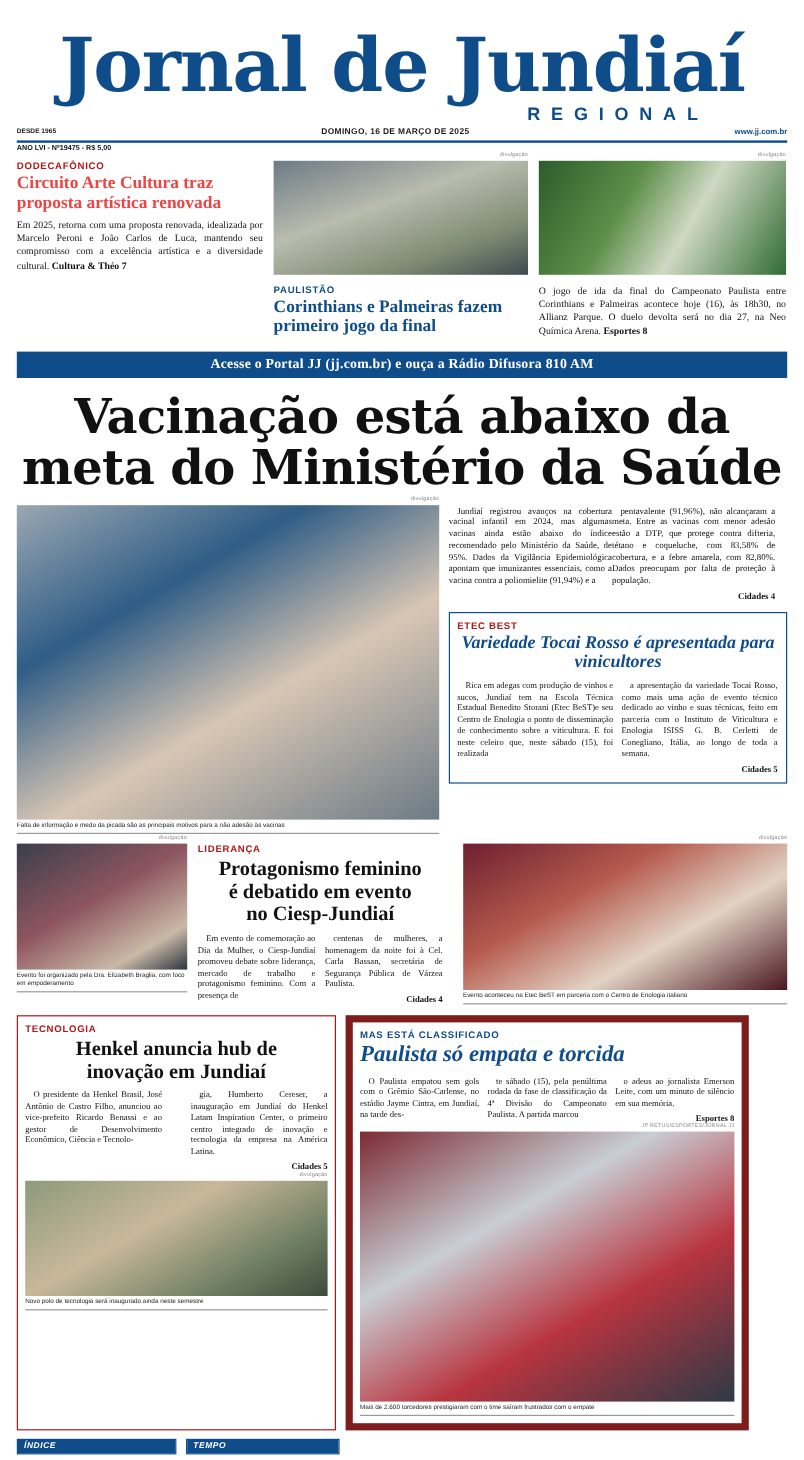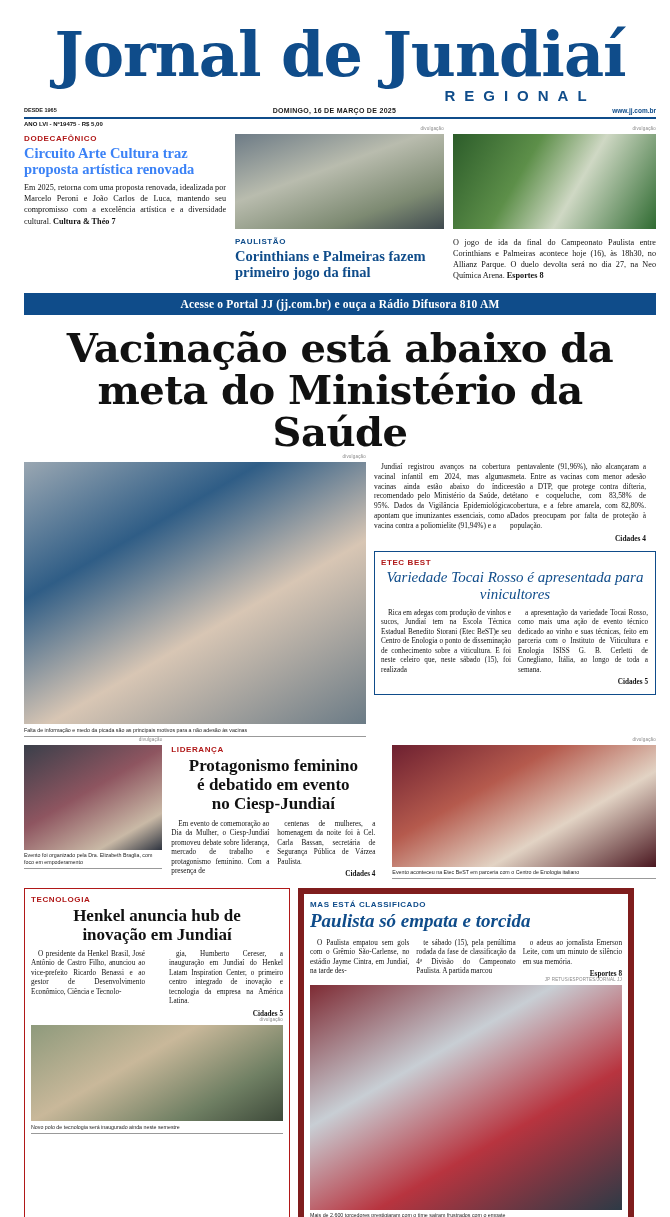--- a/index.html
+++ b/index.html
@@ -4,21 +4,21 @@
 <style>
   * { box-sizing: border-box; }
   html, body { margin:0; padding:0; }
   body {
     width: 670px; height: 1217px;
     background: #ffffff;
     font-family: "Liberation Serif", serif;
     color: #111;
     overflow: hidden;
   }
-  .page { width:670px; height:1217px; padding: 8px 14px 0 24px; position:relative; }
+  .page { width:670px; height:1217px; padding: 8px 14px 0 14px; position:relative; }
 
   
   .masthead { text-align:center; padding-top: 18px; }
   .masthead .title {
     font-family: "DejaVu Serif", serif;
     font-weight: 700;
     font-size: 62px;
     letter-spacing: -1px;
     color: #0f4c8a;
     line-height: 0.95;
@@ -52,21 +52,21 @@
   .teaser.right { width: 206px; }
   .kicker {
     font-family:"Liberation Sans", sans-serif;
     font-size: 8px; font-weight:700; letter-spacing:0.6px;
     color:#b01818; text-transform:uppercase; margin-bottom:2px;
   }
   .kicker.blue { color:#0f4c8a; }
   .teaser h2 {
     font-family:"Liberation Serif", serif;
     font-size: 14.5px; line-height:1.12; margin:0 0 5px 0; font-weight:700;
-    color:#3b82f6;
+    color:#ef4444;
   }
   .teaser h2.blue { color:#0f4c8a; }
   .teaser p {
     font-size: 8.2px; line-height:1.35; margin:0; text-align:justify;
   }
   .teaser p .ref { font-weight:700; }
   .photo {
     background:#cfd6dc; position:relative; overflow:hidden;
   }
   .credit {
@@ -119,21 +119,21 @@
   .col p { margin:0; text-indent:7px; }
   .col .end { font-weight:700; text-align:right; display:block; margin-top:3px; }
   .colw { width: 89px; }
 
   
   .etec {
     border:1px solid #0f4c8a; padding:6px; margin-top:8px; width:282px;
   }
   .etec h3 {
     font-family:"Liberation Serif", serif;
-    color:#0f4c8a; font-style:italic; font-weight:400;
+    color:#0f4c8a; font-style:italic; font-weight:700;
     font-size:15px; line-height:1.12; margin:0 0 6px 0; text-align:center;
   }
   .etec-cols { display:flex; gap:7px; }
   .etec-cols .col { width:130px; font-size:7.2px; }
 
   
   .lideranca { display:flex; gap:9px; margin-top:8px; }
   .lid-photo { width:148px; }
   .lid-body { width:204px; }
   .lid-body h3 {

